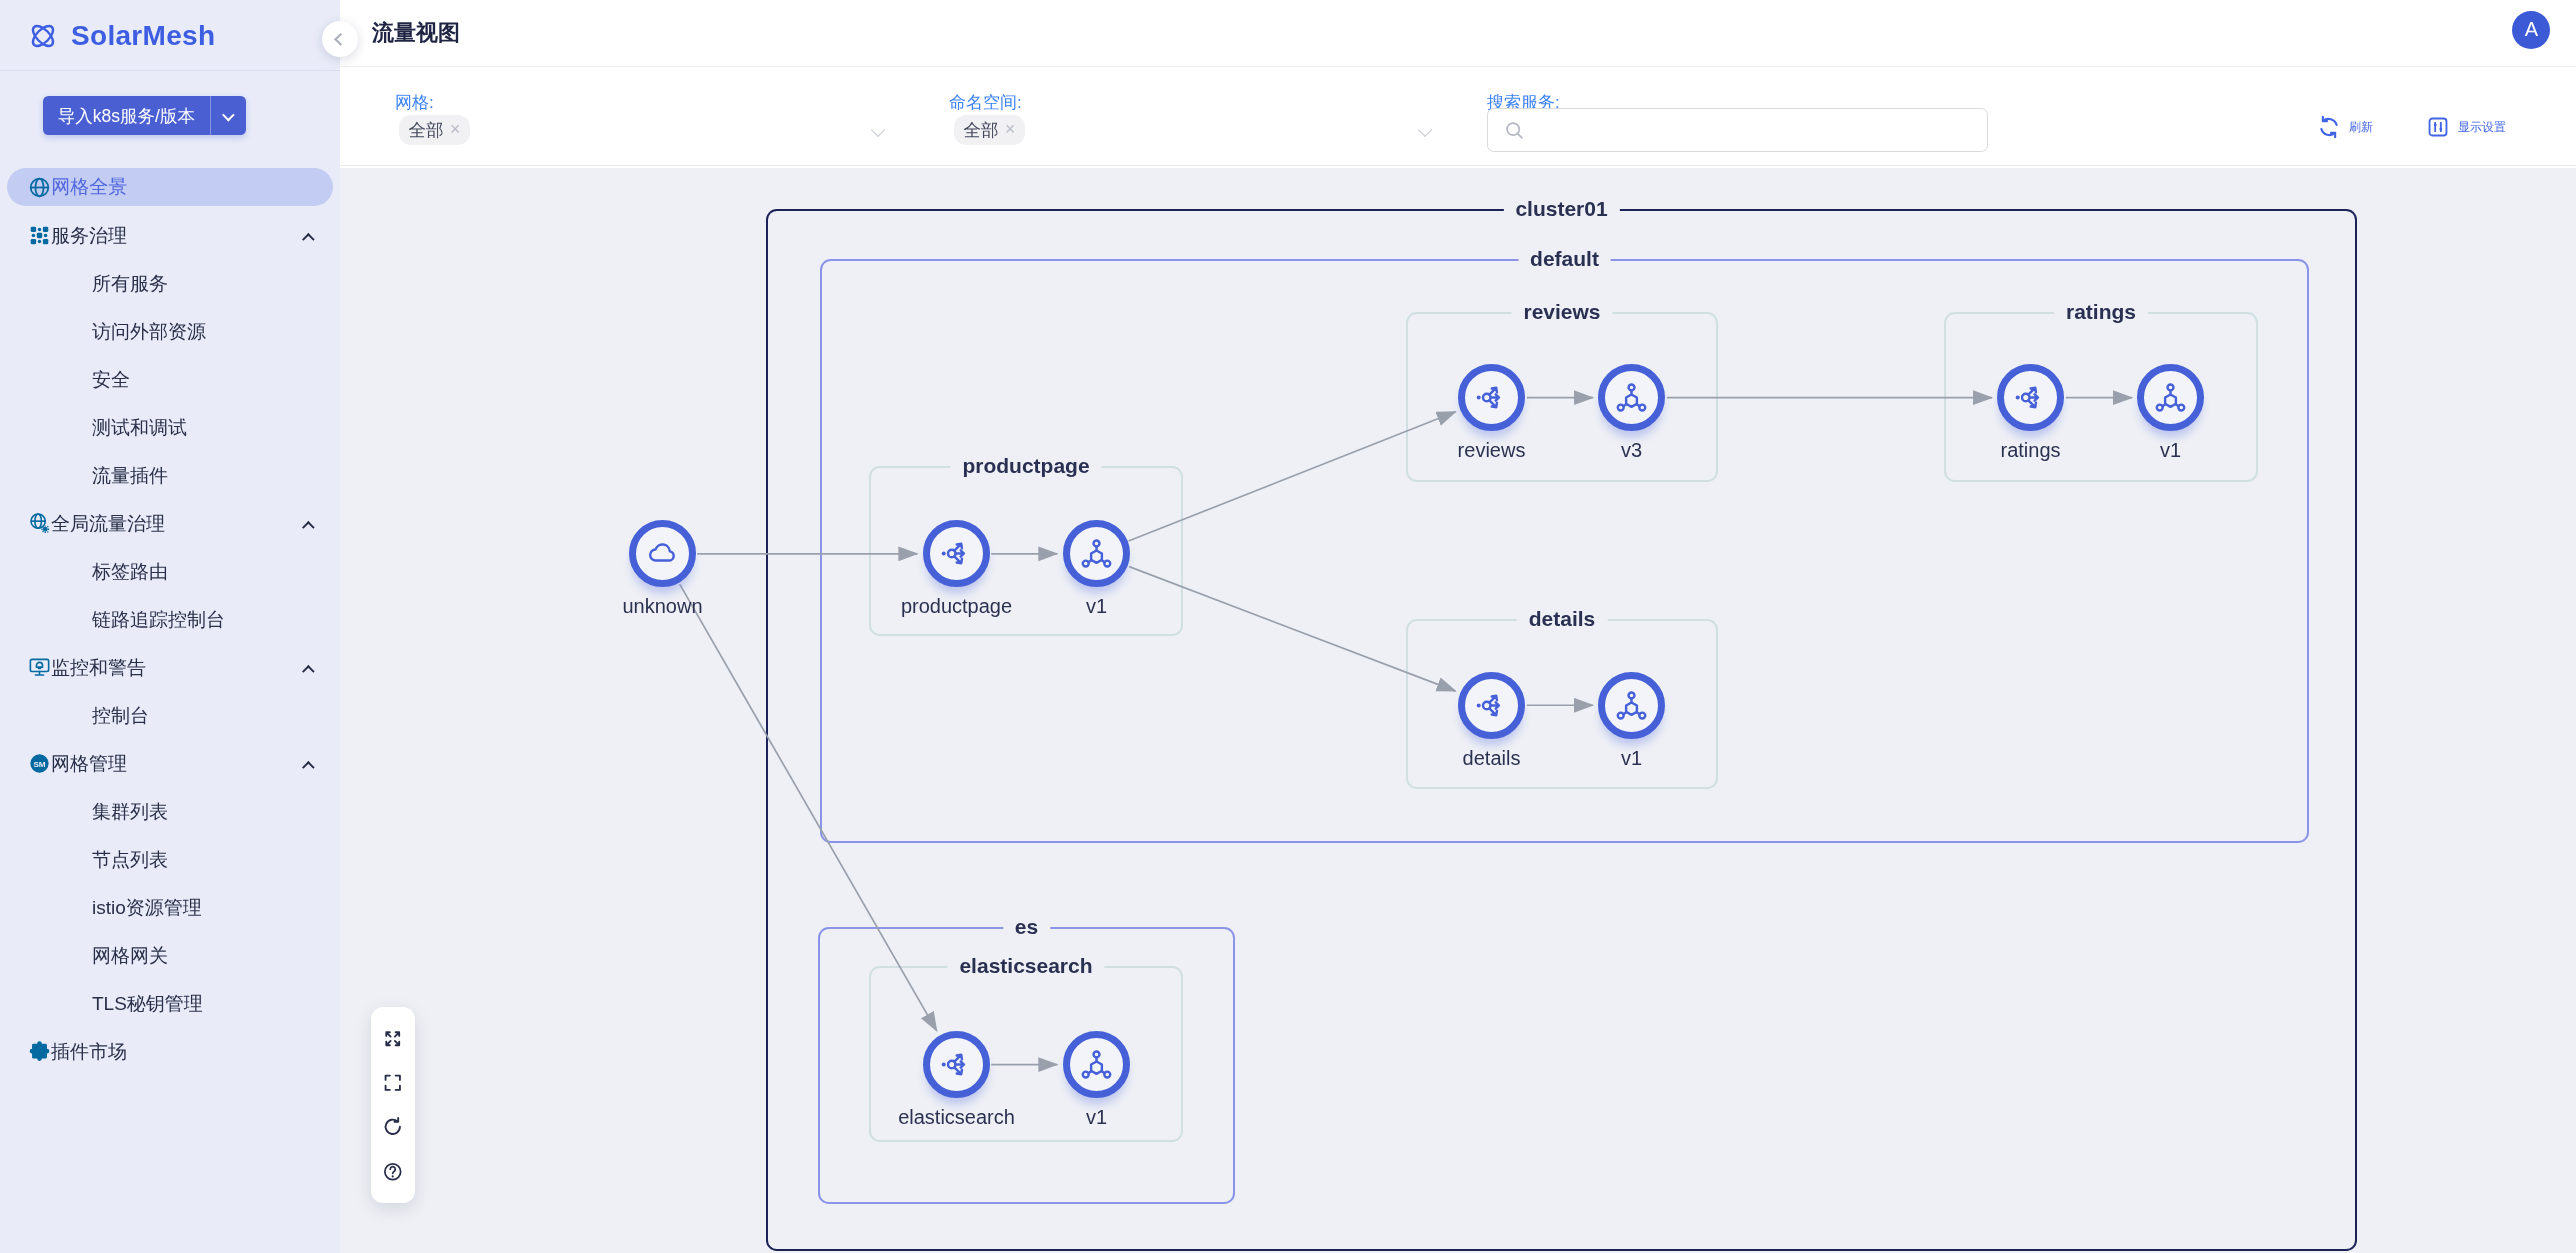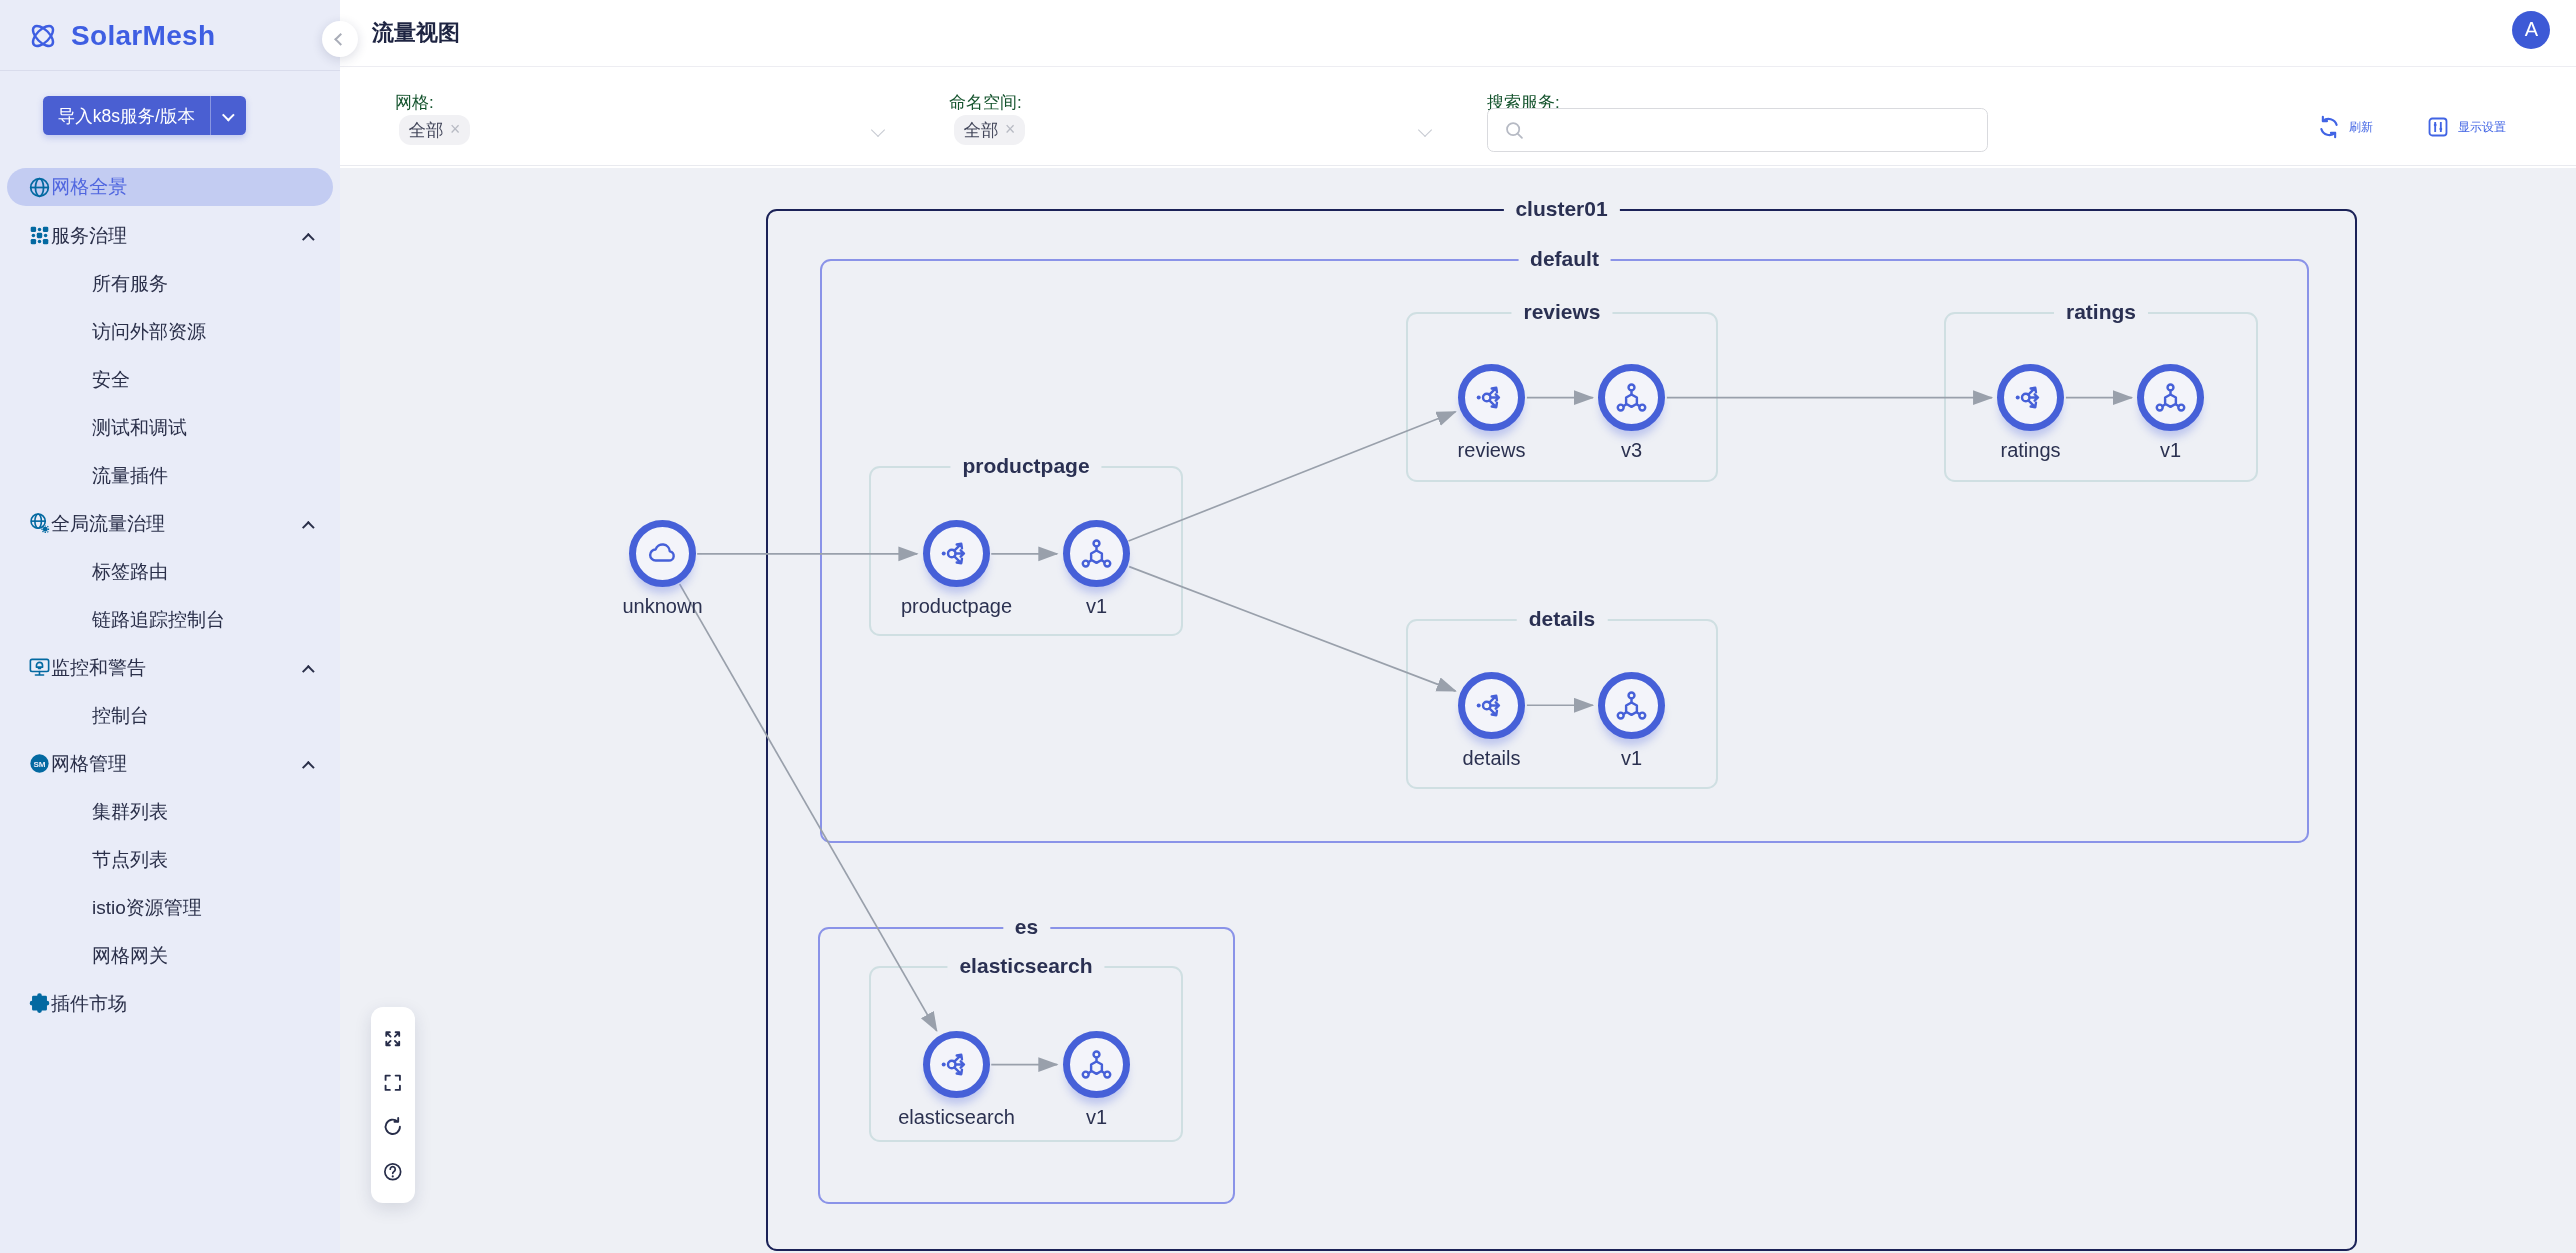--- a/index.html
+++ b/index.html
@@ -33,21 +33,21 @@
     box-shadow:0 2.7px 10.8px rgba(30,40,80,.16);display:flex;align-items:center;justify-content:center;color:#a9adb8;z-index:9;cursor:pointer;}
 
   
   .topbar{position:absolute;left:340px;top:0;right:0;height:67px;background:#fff;border-bottom:1.3px solid #ededf2;}
   .page-title{position:absolute;left:32px;top:50%;transform:translateY(-50%);font-size:22px;font-weight:700;color:#1e2442;}
   .avatar{position:absolute;right:25.6px;top:10.8px;width:38px;height:38px;border-radius:50%;background:#3d5ad6;color:#fff;
     display:flex;align-items:center;justify-content:center;font-size:20px;cursor:pointer;}
 
   
   .filterbar{position:absolute;left:340px;top:68px;right:0;height:98px;background:#fff;border-bottom:1.3px solid #e9eaef;}
-  .flabel{position:absolute;font-size:17px;color:#14532d;white-space:nowrap;}
+  .flabel{position:absolute;font-size:17px;color:#3b82f6;white-space:nowrap;}
   .ftag{position:absolute;height:30px;display:inline-flex;align-items:center;background:#f1f1f4;border-radius:12px;
     padding:0 9.4px;font-size:17.5px;color:#42465a;cursor:pointer;}
   .ftag .x{margin-left:6.7px;color:#b7bac3;font-size:17.5px;line-height:1;cursor:pointer;}
   .sel-chev{position:absolute;color:#c6c9d1;cursor:pointer;}
   .sel-chev .chev{width:10px;height:10px;border-width:1.7px;}
   .searchbox{position:absolute;left:1147px;top:40px;width:501px;height:44px;border:1.3px solid #d9dade;border-radius:6.7px;
     background:#fff;display:flex;align-items:center;padding-left:15px;}
   .searchbox svg{width:23px;height:23px;color:#b6bac4;flex:none;}
   .searchbox input{border:none;outline:none;flex:1;height:40px;font-size:18px;padding:0 10.8px;background:transparent;color:#333;}
   .linkbtn{position:absolute;top:47px;display:flex;align-items:center;gap:8px;color:#4164e4;font-size:12px;cursor:pointer;white-space:nowrap;}
@@ -188,20 +188,23 @@
         <span class="lbl">集群列表</span>
       </div>
     <div class="mi sub">
         <span class="lbl">节点列表</span>
       </div>
     <div class="mi sub">
         <span class="lbl">istio资源管理</span>
       </div>
     <div class="mi sub">
         <span class="lbl">网格网关</span>
+      </div>
+    <div class="mi sub">
+        <span class="lbl">TLS秘钥管理</span>
       </div>
     <div class="mi">
       <span class="ic">
         <svg viewBox="0 0 34 34" fill="currentColor">
             <path d="M13.5 5.5a3.5 3.5 0 0 1 7 0H26a2 2 0 0 1 2 2v5.5a3.5 3.5 0 0 1 0 7V25.5a2 2 0 0 1-2 2h-5.5a3.5 3.5 0 0 1-7 0H8a2 2 0 0 1-2-2V20a3.5 3.5 0 0 1 0-7V7.5a2 2 0 0 1 2-2Z"></path>
           </svg>
       </span>
       <span class="lbl">插件市场</span>
     </div>
   </nav>

